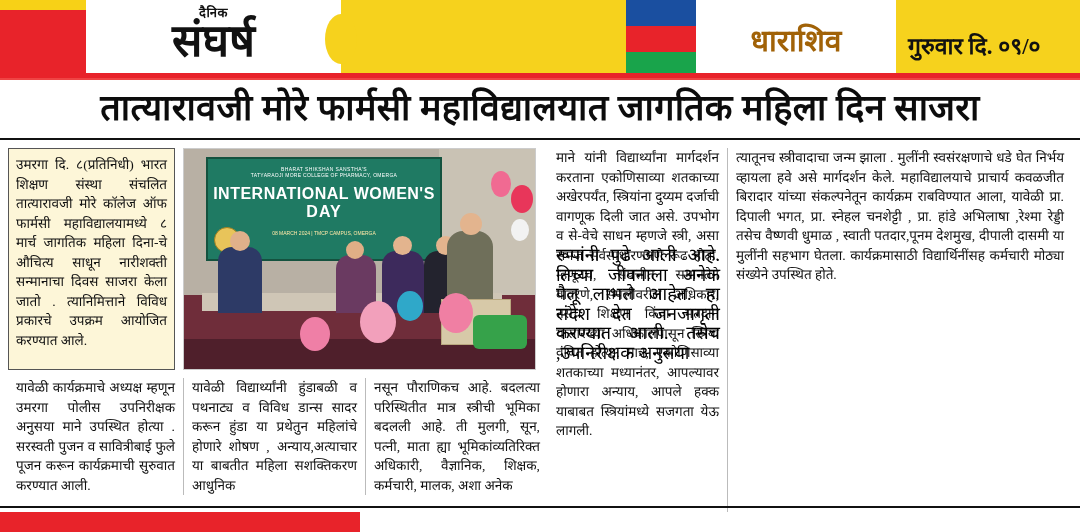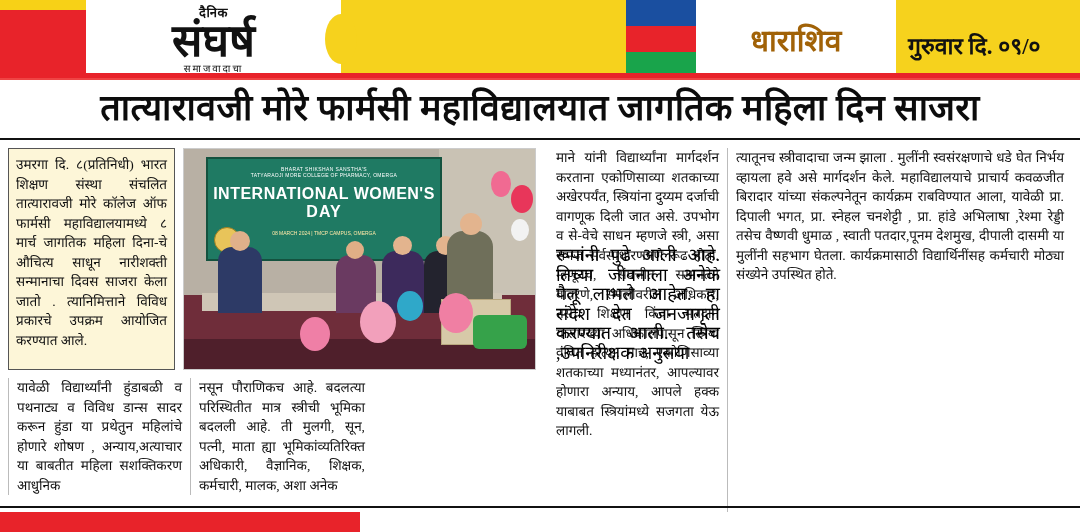--- a/index.html
+++ b/index.html
@@ -196,21 +196,20 @@
 </head>
 <body>
 
 <div class="masthead">
   <div class="mh-leftband">
     <div class="stripe2"></div>
   </div>
   <div class="mh-logo">
     <div class="devnik">दैनिक</div>
     <div class="sangharsh">संघर्ष</div>
-    <div class="sub">समाजवादाचा</div>
   </div>
   <div class="mh-yellow"></div>
   <div class="mh-colorbars">
     <div class="cb1"></div>
     <div class="cb2"></div>
     <div class="cb3"></div>
   </div>
   <div class="mh-city">
     <span>धाराशिव</span>
   </div>
@@ -276,20 +275,21 @@
     <div class="col c3">
       <p>माने यांनी विद्यार्थ्यांना मार्गदर्शन करताना एकोणिसाव्या शतकाच्या अखेरपर्यंत, स्त्रियांना दुय्यम दर्जाची वागणूक दिली जात असे. उपभोग व से-वेचे साधन म्हणजे स्त्री, असा समज सर्वसाधारणपणे रूढ होता. म्हणूनच, संपत्तीत समानतेने वावरणे, संपत्तीवरील अधिकार, तसेच शिक्षण किंवा मतदान यासारख्या अधिकारांपासून स्त्रिया वंचित होत्या. मात्र, एकोणिसाव्या शतकाच्या मध्यानंतर, आपल्यावर होणारा अन्याय, आपले हक्क याबाबत स्त्रियांमध्ये सजगता येऊ लागली.</p>
     </div>
     <div class="col c4">
       <p>त्यातूनच स्त्रीवादाचा जन्म झाला . मुलींनी स्वसंरक्षणाचे धडे घेत निर्भय व्हायला हवे असे मार्गदर्शन केले.
 महाविद्यालयाचे प्राचार्य कवळजीत बिरादार यांच्या संकल्पनेतून कार्यक्रम राबविण्यात आला, यावेळी प्रा. दिपाली भगत, प्रा. स्नेहल चनशेट्टी , प्रा. हांडे अभिलाषा ,रेश्मा रेड्डी तसेच वैष्णवी धुमाळ , स्वाती पतदार,पूनम देशमुख, दीपाली दासमी या मुलींनी सहभाग घेतला. कार्यक्रमासाठी विद्यार्थिनींसह कर्मचारी मोठ्या संख्येने उपस्थित होते.</p>
     </div>
   </div>
 
   <div class="under">
+    <div class="ucol u1">यावेळी कार्यक्रमाचे अध्यक्ष म्हणून उमरगा पोलीस उपनिरीक्षक अनुसया माने उपस्थित होत्या . सरस्वती पुजन व सावित्रीबाई फुले पूजन करून कार्यक्रमाची सुरुवात करण्यात आली.</div>
     <div class="ucol u2">यावेळी विद्यार्थ्यांनी हुंडाबळी व पथनाट्य व विविध डान्स सादर करून हुंडा या प्रथेतुन महिलांचे होणारे शोषण , अन्याय,अत्याचार या बाबतीत महिला सशक्तिकरण आधुनिक</div>
     <div class="ucol u3">नसून पौराणिकच आहे. बदलत्या परिस्थितीत मात्र स्त्रीची भूमिका बदलली आहे. ती मुलगी, सून, पत्नी, माता ह्या भूमिकांव्यतिरिक्त अधिकारी, वैज्ञानिक, शिक्षक, कर्मचारी, मालक, अशा अनेक</div>
   </div>
 </div>
 
 <div style="position:absolute; left:548px; top:246px; width:180px; padding:0 8px; font-family:'Liberation Serif', serif; font-size:18px; line-height:19.5px; text-align:justify;">रूपांनी पुढे आली आहे. तिच्या जीवनाला अनेक पैलू लाभले आहेत.
 हा संदेश देत जनजागृती करण्यात आली.
 तसेच ,उपनिरीक्षक अनुसया</div>
 
 <div class="footer">

